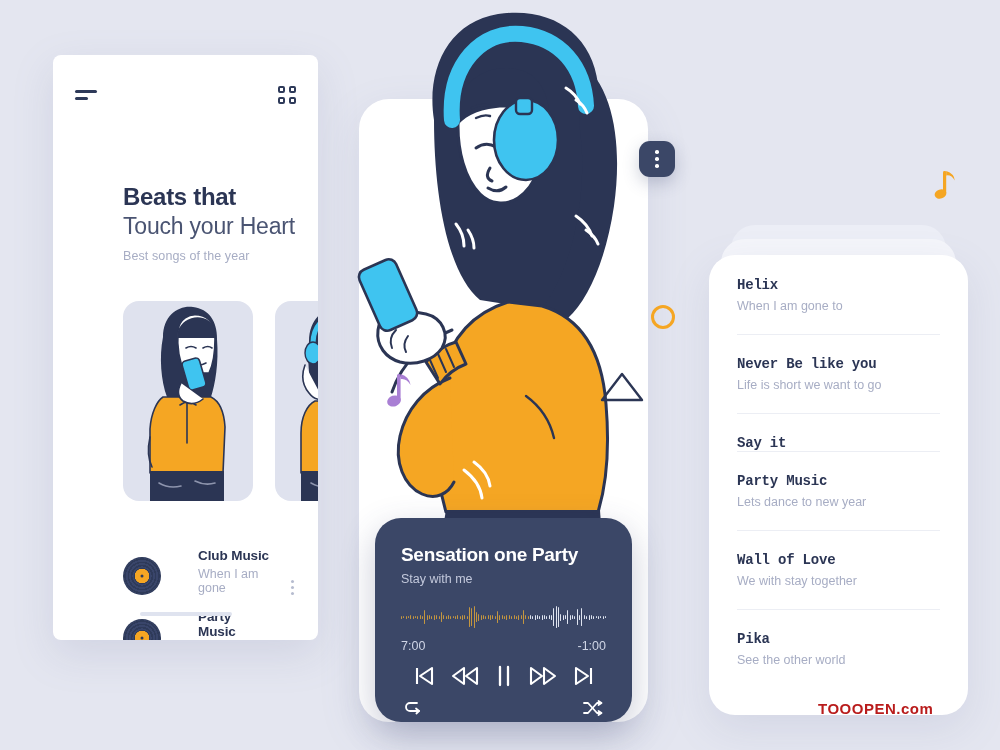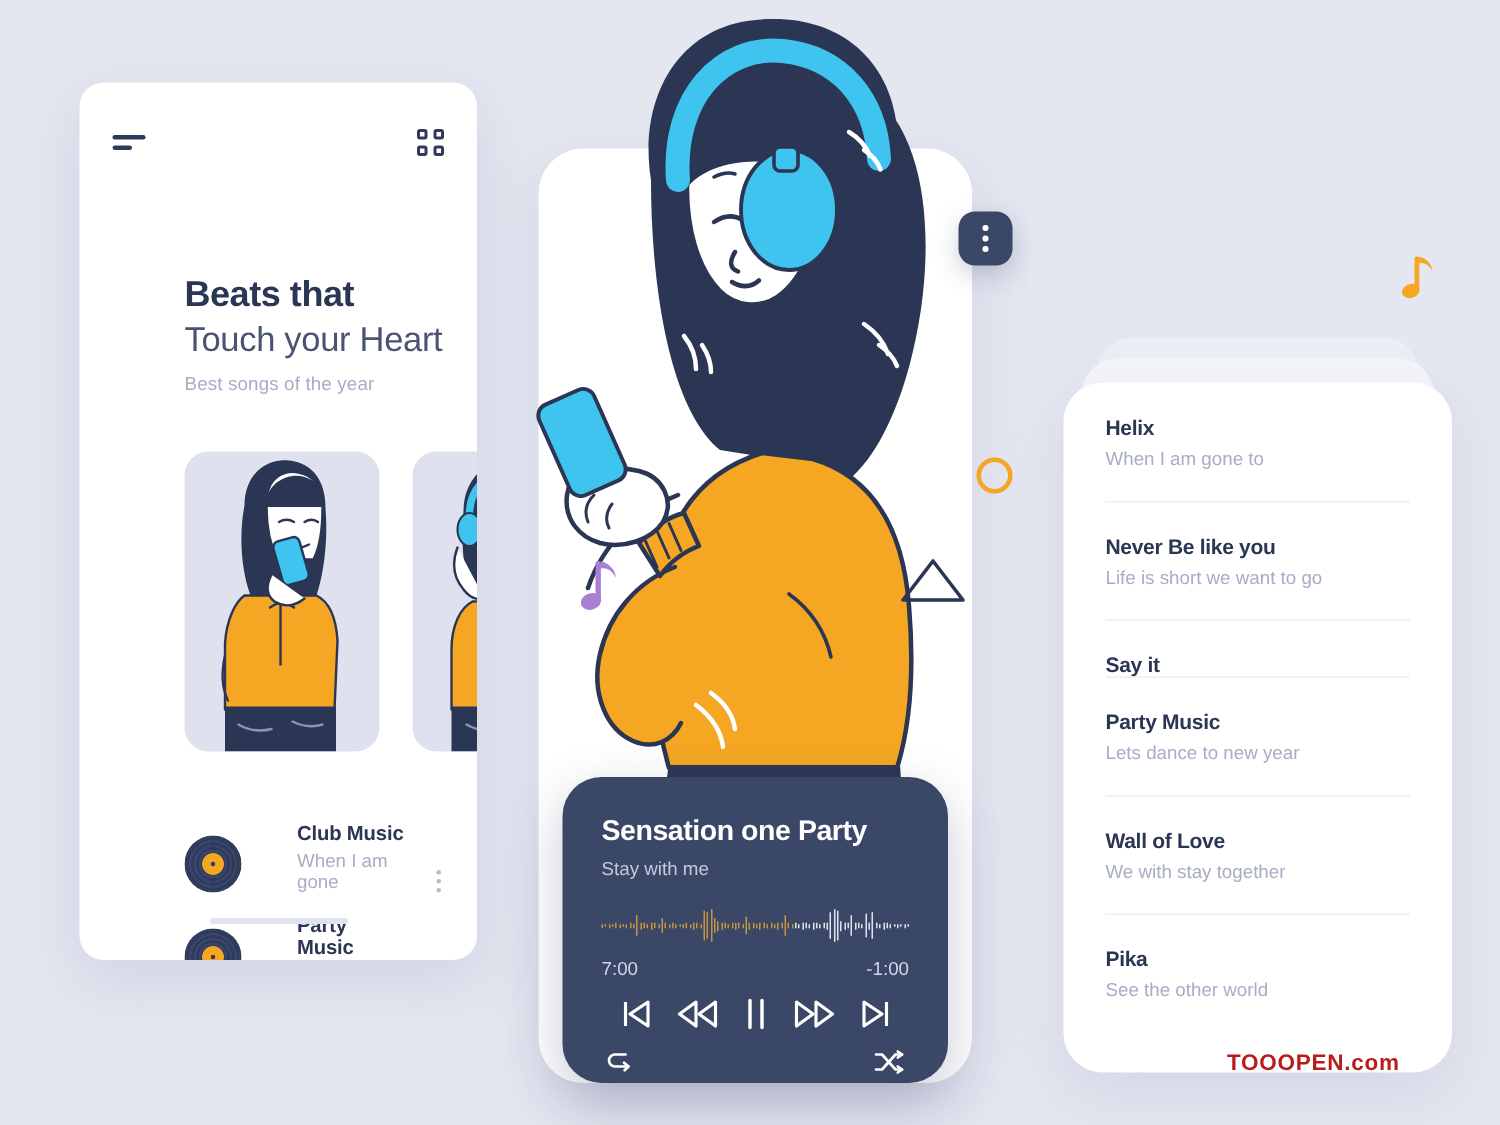--- a/index.html
+++ b/index.html
@@ -8,21 +8,21 @@
     background:#e4e6f0;
     font-family:"Liberation Sans", sans-serif;
     position:relative;
     overflow:hidden;
   }
   .stage { position:absolute; inset:0; }
 
   
   .left-panel {
     position:absolute; left:53px; top:55px; width:265px; height:585px;
-    background:#ffffff; border-radius:16px;
+    background:#ffffff; border-radius:8px;
     box-shadow:0 14px 40px rgba(120,125,165,.18);
     overflow:hidden;
   }
   .lp-topbar {
     position:absolute; top:22px; left:0; right:0; height:36px;
     display:flex; align-items:center; justify-content:space-between;
     padding:0 22px;
   }
   .icon-hamburger { width:22px; height:14px; position:relative; cursor:pointer; }
   .icon-hamburger i {
@@ -100,21 +100,21 @@
   .playlist-panel {
     position:absolute; left:709px; top:255px; width:259px; height:460px;
     background:#ffffff; border-radius:26px;
     box-shadow:0 14px 40px rgba(120,125,165,.15);
     padding:0 28px;
   }
   .pl-item { padding:22px 0 0; position:relative; }
   .pl-item + .pl-item::before {
     content:""; position:absolute; top:0; left:0; right:0; height:1px; background:#eceef4;
   }
-  .pl-name { font-size:14px; font-weight:bold; color:#2b3554; letter-spacing:-.2px; }
+  .pl-name { font-size:14px; font-weight:bold; color:#2b3554; letter-spacing:-.2px;font-family:Liberation Mono, monospace; }
   .pl-sub { font-size:12.5px; color:#a7adc4; margin-top:6px; padding-bottom:21px; }
 
   
   .menu-chip {
     position:absolute; left:639px; top:141px; width:36px; height:36px;
     background:#3b4767; border-radius:11px;
     display:flex; flex-direction:column; align-items:center; justify-content:center; gap:3.5px;
     box-shadow:0 6px 16px rgba(60,70,110,.25); cursor:pointer;
   }
   .menu-chip b { width:3.6px; height:3.6px; border-radius:50%; background:#fff; display:block; }

